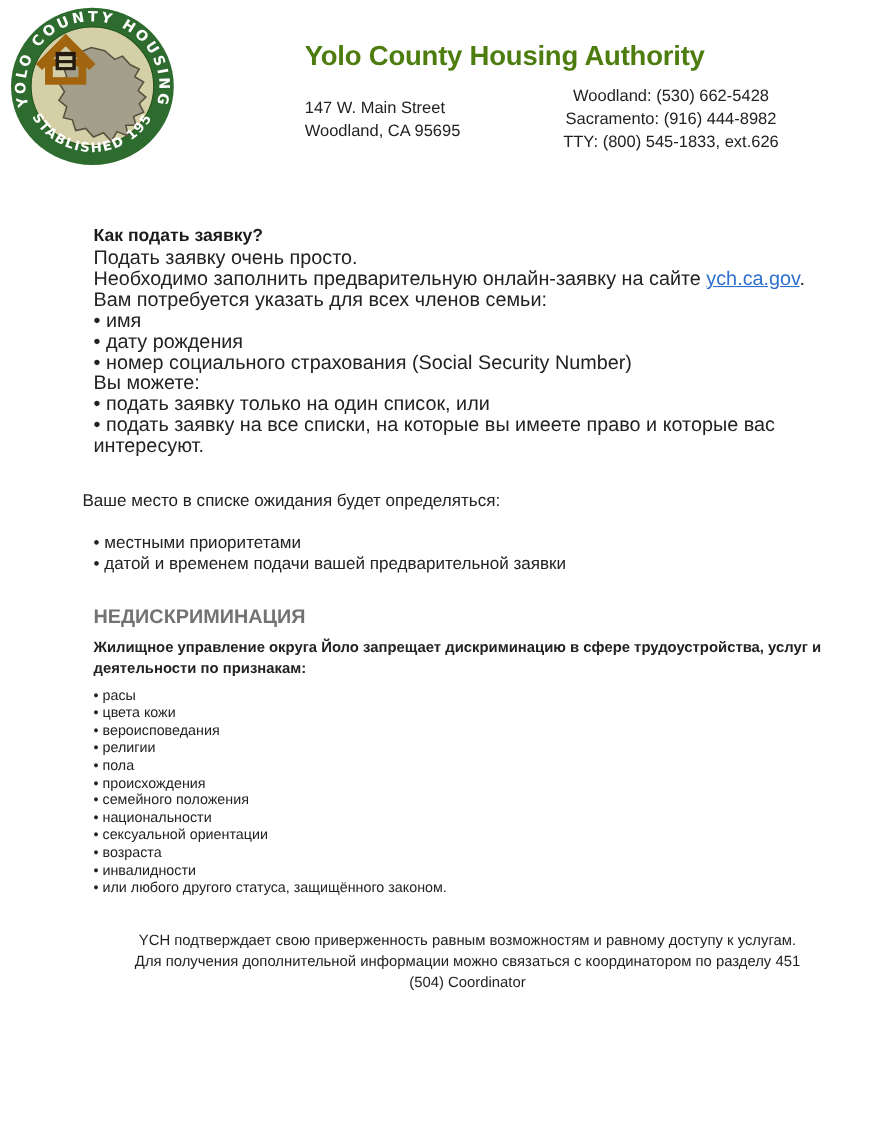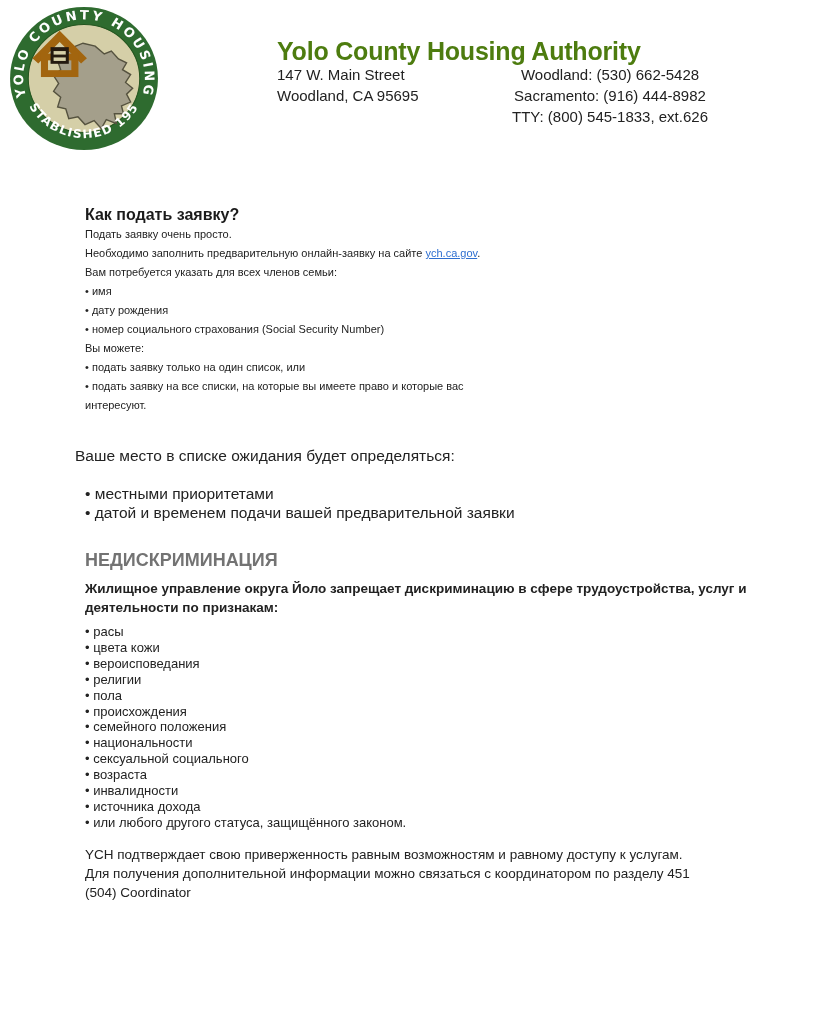--- a/index.html
+++ b/index.html
@@ -6,46 +6,46 @@
   .page{
     position:relative;width:814px;height:1024px;background:#ffffff;overflow:hidden;
     font-family:"Liberation Sans","DejaVu Sans",sans-serif;color:#222;
   }
   
   .logo-wrap{position:absolute;left:8px;top:5px;width:152px;height:147px;}
   .hdr-title{
     position:absolute;left:277px;top:36px;font-size:25px;font-weight:bold;
     color:#4d7c0f;line-height:30px;letter-spacing:-0.2px;white-space:nowrap;
   }
-  .hdr-info{position:absolute;left:277px;top:64px;width:443px;display:flex;}
+  .hdr-info{position:absolute;left:277px;top:77px;width:443px;display:flex;align-items:center;}
   .hdr-addr{width:223px;font-size:15px;line-height:21px;color:#222;}
   .hdr-phones{width:220px;font-size:15px;line-height:21px;color:#222;text-align:center;}
   .hdr-addr div,.hdr-phones div{white-space:nowrap;}
   
   .s1-heading{
     position:absolute;left:85px;top:192px;font-size:16px;font-weight:bold;
     line-height:20px;color:#1b1b1b;white-space:nowrap;margin-top:13px;
   }
-  .s1-lines{position:absolute;left:85px;top:225px;width:660px;font-size:11px;line-height:19px;}
+  .s1-lines{position:absolute;left:85px;top:225px;width:660px;font-size:18px;line-height:19px;}
   .s1-lines .ln{white-space:nowrap;}
   .s1-wait{position:absolute;left:75px;top:446px;width:660px;font-size:15.5px;line-height:19px;white-space:nowrap;}
   .s1-waitlist{position:absolute;left:85px;top:484px;width:660px;font-size:15.5px;line-height:19px;}
   .bullet::before{content:"\2022\00a0";}
   .link{color:#2e6fd0;text-decoration:underline;cursor:pointer;}
   
   .s2-heading{
     position:absolute;left:85px;top:552px;font-size:18px;font-weight:bold;
     line-height:17px;color:#737373;white-space:nowrap;
   }
   .s2-intro{position:absolute;left:85px;top:579px;width:660px;font-size:13.5px;line-height:19px;font-weight:bold;}
   .s2-intro .ln{white-space:nowrap;}
   .s2-items{position:absolute;left:85px;top:624px;width:660px;font-size:13px;line-height:15.9px;}
   .s2-items .ln{white-space:nowrap;}
   .s2-footer{position:absolute;left:85px;top:845px;width:680px;font-size:13.5px;line-height:19px;}
-  .s2-footer .ln{white-space:nowrap;}
+  .s2-footer .ln{white-space:nowrap;text-align:center;}
 </style>
 </head>
 <body>
 
 <div class="page">
 
   <div class="logo-wrap">
     <svg width="152" height="147" viewBox="0 0 150 150" preserveAspectRatio="none">
       <defs>
         <path id="arc-top" d="M 17,90 A 60,60 0 1 1 133,90" fill="none"></path>
@@ -121,24 +121,23 @@
 
   <div class="s2-items">
     <div class="ln bullet">расы</div>
     <div class="ln bullet">цвета кожи</div>
     <div class="ln bullet">вероисповедания</div>
     <div class="ln bullet">религии</div>
     <div class="ln bullet">пола</div>
     <div class="ln bullet">происхождения</div>
     <div class="ln bullet">семейного положения</div>
     <div class="ln bullet">национальности</div>
-    <div class="ln bullet">сексуальной социального</div>
+    <div class="ln bullet">сексуальной ориентации</div>
     <div class="ln bullet">возраста</div>
     <div class="ln bullet">инвалидности</div>
-    <div class="ln bullet">источника дохода</div>
     <div class="ln bullet">или любого другого статуса, защищённого законом.</div>
   </div>
 
   <div class="s2-footer">
     <div class="ln">YCH подтверждает свою приверженность равным возможностям и равному доступу к услугам.</div>
     <div class="ln">Для получения дополнительной информации можно связаться с координатором по разделу 451</div>
     <div class="ln">(504) Coordinator</div>
   </div>
 
 </div>

